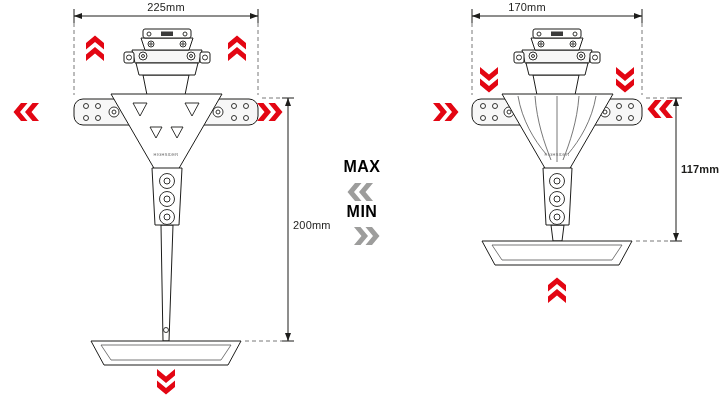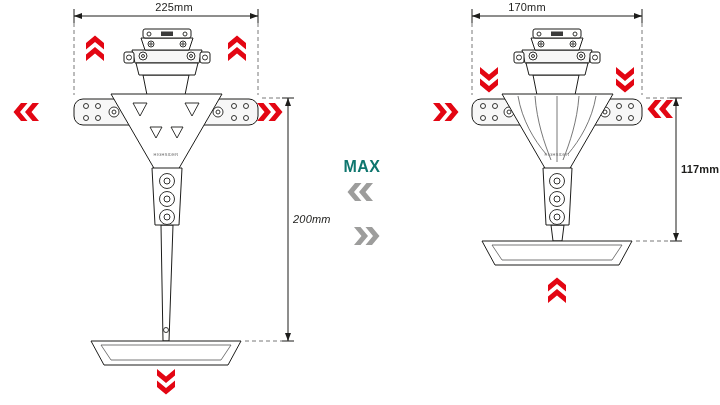--- a/index.html
+++ b/index.html
@@ -24,21 +24,21 @@
   .arrow{ fill: #1d1d1b; stroke: none; }
   .brand-text { font-size: 4px; fill: #666666; text-anchor: middle; letter-spacing: 0.3px; }
 
   
   .dim-label {
     position: absolute; font-size: 11px; color: #1d1d1b; letter-spacing: 0.2px;
     white-space: nowrap;
   }
   .centered { text-align: center; }
   .legend-label {
-    position: absolute; font-size: 16px; font-weight: bold; color: #0f766e;
+    position: absolute; font-size: 16px; font-weight: bold; color: #000000;
     text-align: center; letter-spacing: 0.5px; width: 84px;
   }
 
   
   .chev { position: absolute; width: 26px; height: 18px; line-height: 0; }
   .rot0   { transform: none; }
   .rot90  { transform: rotate(90deg); }
   .rot180 { transform: rotate(180deg); }
   .rotm90 { transform: rotate(-90deg); }
 </style>
@@ -217,31 +217,32 @@
         <circle class="hole" cx="573" cy="44" r="3"></circle>
           <circle class="hole" cx="573" cy="44" r="1.2"></circle>
         <rect class="ln" x="533" y="29" width="48" height="9" rx="2"></rect>
         <rect class="dark" x="551" y="31.5" width="12" height="4.5"></rect>
         <circle class="hole" cx="539" cy="34" r="2"></circle>
           <circle class="hole" cx="575" cy="34" r="2"></circle>
       </g>
     </g>
   </svg>
 
-  <div class="dim-label centered" style="left:144px; top:1px; width:60px;">225mm</div>
-  <div class="dim-label" style="left:293px; top:213px;font-style:italic;">200mm</div>
+  <div class="dim-label centered" style="left:136px; top:1px; width:60px;">225mm</div>
+  <div class="dim-label" style="left:293px; top:219px;">200mm</div>
   <div class="dim-label centered" style="left:497px; top:1px; width:60px;">170mm</div>
   <div class="dim-label" style="left:681px; top:163px;font-weight:bold;">117mm</div>
 
   <div class="legend-label" style="left:320px; top:158px;">MAX</div>
   <span class="chev rot180" style="left:347px; top:183px;">
     <svg width="26" height="18" viewBox="0 0 26 18">
         <use href="#dchev" fill="#9d9d9c"></use>
       </svg>
   </span>
+  <div class="legend-label" style="left:320px; top:203px;">MIN</div>
   <span class="chev rot0" style="left:354px; top:227px;">
     <svg width="26" height="18" viewBox="0 0 26 18">
         <use href="#dchev" fill="#9d9d9c"></use>
       </svg>
   </span>
 
   <span class="chev rotm90" style="left:82px; top:39px;">
     <svg width="26" height="18" viewBox="0 0 26 18">
         <use href="#dchev" fill="#e30613"></use>
       </svg>

